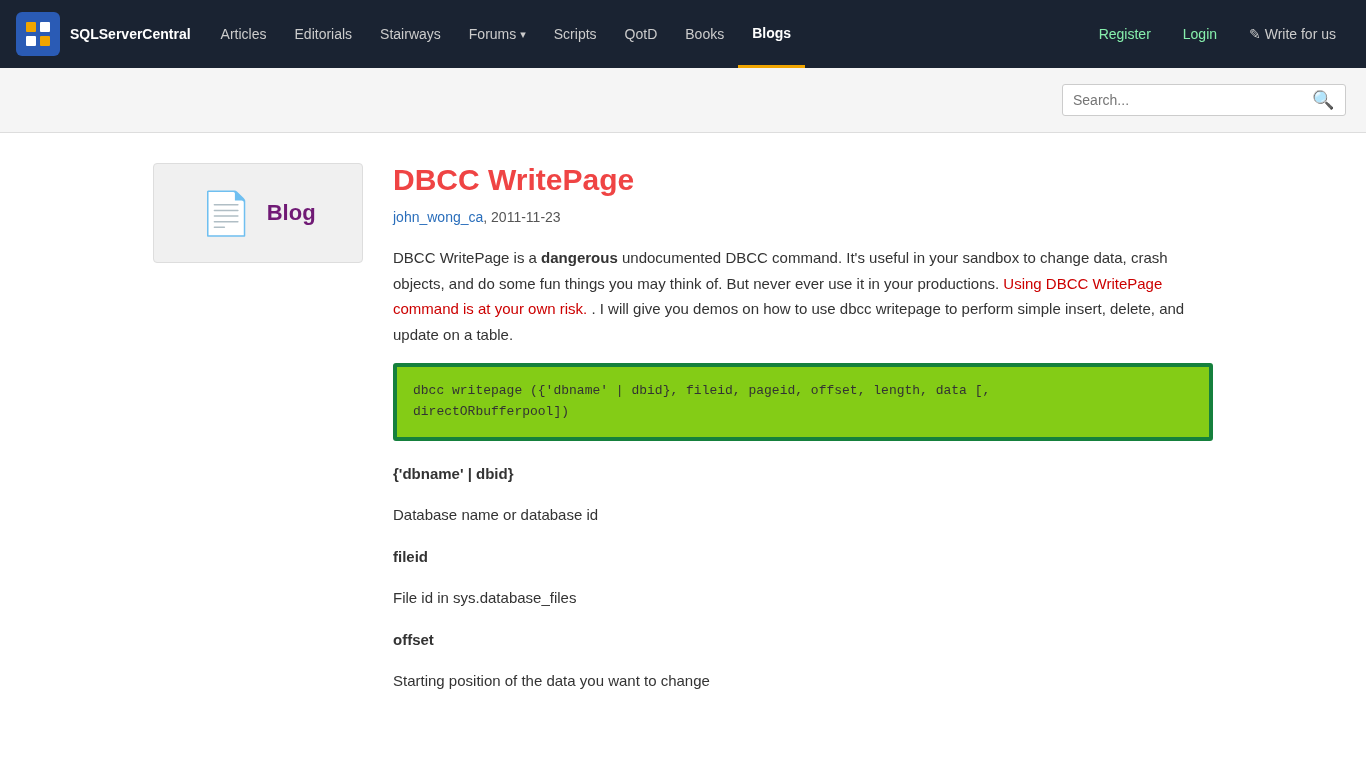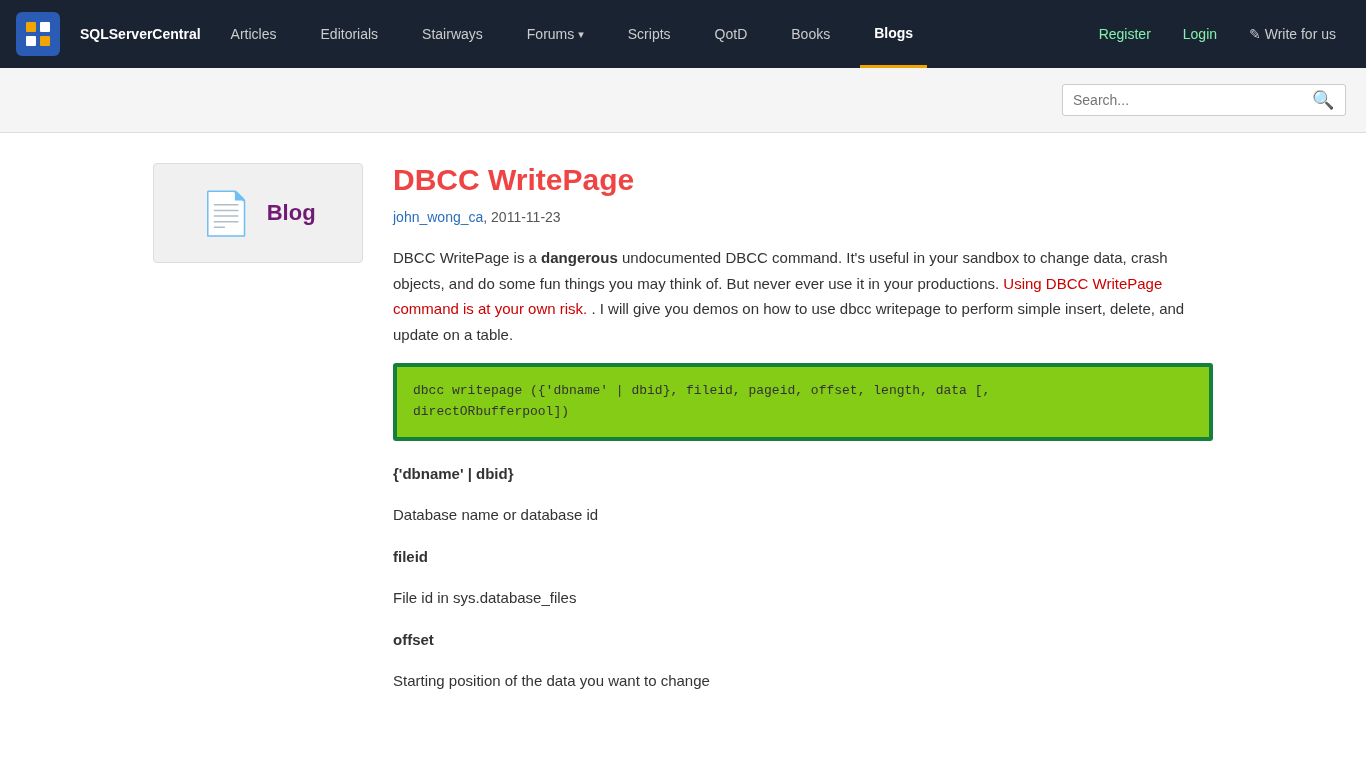--- a/index.html
+++ b/index.html
@@ -10,21 +10,21 @@
       background: #1a2332;
       display: flex;
       align-items: center;
       height: 68px;
       padding: 0 16px;
       gap: 0;
     }
     .nav-logo {
       display: flex;
       align-items: center;
-      gap: 20px;
+      gap: 10px;
       margin-right: 16px;
       text-decoration: none;
     }
     .logo-icon {
       width: 44px;
       height: 44px;
       background: #2a5bb5;
       border-radius: 6px;
       display: flex;
       align-items: center;
@@ -36,21 +36,21 @@
       color: #fff;
       font-size: 14px;
       font-weight: bold;
       line-height: 1.2;
       white-space: nowrap;
     }
     .nav-items {
       display: flex;
       align-items: center;
       flex: 1;
-      gap: 16px;
+      gap: 0;
     }
     .nav-item {
       color: #ccc;
       text-decoration: none;
       padding: 0 14px;
       height: 68px;
       display: flex;
       align-items: center;
       font-size: 14px;
       white-space: nowrap;

